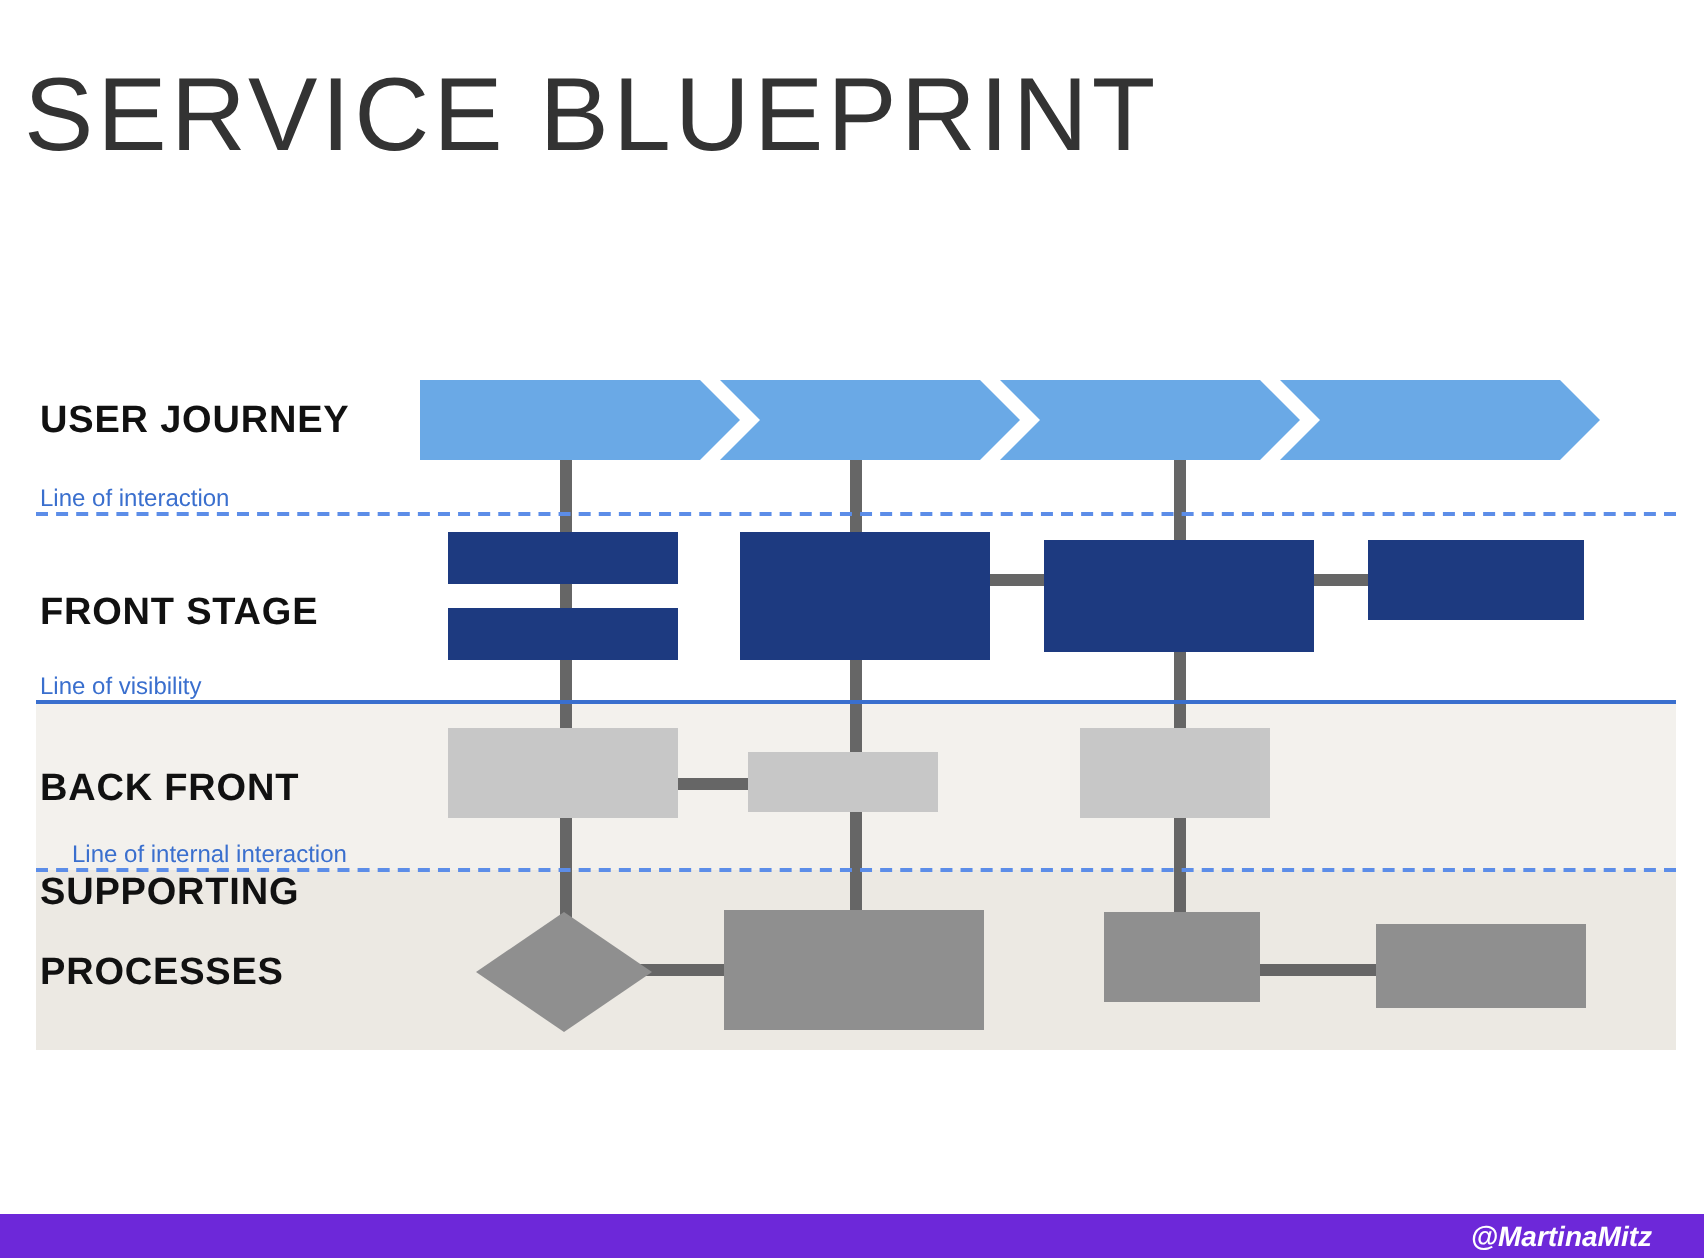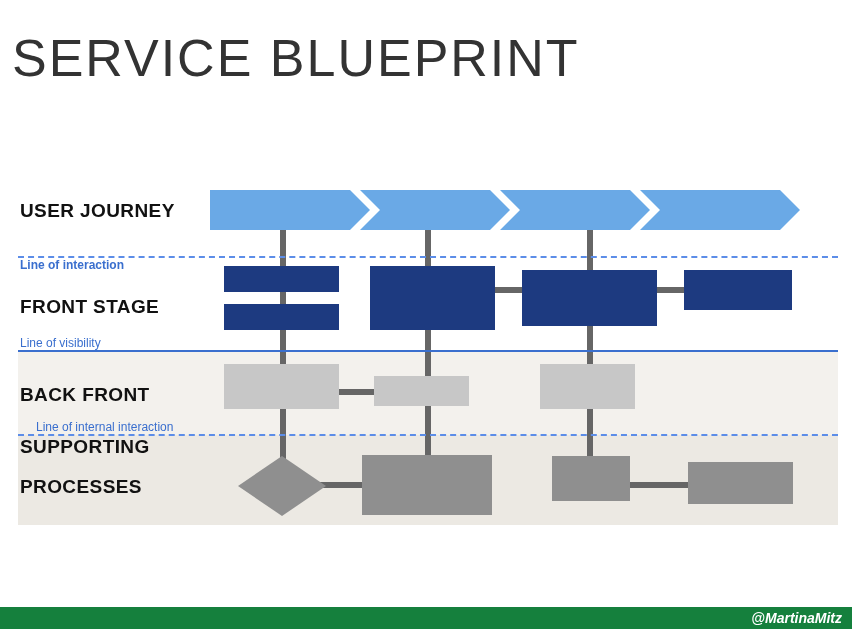--- a/index.html
+++ b/index.html
@@ -46,28 +46,28 @@
   position: absolute;
   height: 0;
   border-top: 2px solid #3a6fce;
 }
 .footer {
   position: absolute;
   left: 0;
   bottom: 0;
   width: 100%;
   height: 22px;
-  background: #15803d;
+  background: #6d28d9;
   color: #fff;
   font-weight: 700;
   font-style: italic;
   font-size: 14px;
   text-align: right;
   line-height: 22px;
-  padding-right: 10px;
+  padding-right: 26px;
 }
 </style>
 </head>
 <body>
 
 <div class="title">SERVICE BLUEPRINT</div>
 
 <svg class="canvas" viewBox="0 0 852 629">
 
   <rect x="18" y="350" width="820" height="85" fill="#f3f1ed"></rect>
@@ -122,17 +122,17 @@
 <div class="dashed-line" style="left:18px; top:256px; width:820px;"></div>
 <div class="solid-line" style="left:18px; top:350px; width:820px;"></div>
 <div class="dashed-line" style="left:18px; top:434px; width:820px;"></div>
 
 <div class="row-label" style="left:20px; top:200px;">USER JOURNEY</div>
 <div class="row-label" style="left:20px; top:285px;margin-top:11px;">FRONT STAGE</div>
 <div class="row-label" style="left:20px; top:384px;">BACK FRONT</div>
 <div class="row-label" style="left:20px; top:436px;">SUPPORTING</div>
 <div class="row-label" style="left:20px; top:476px;">PROCESSES</div>
 
-<div class="line-label" style="left:20px; top:258px;font-weight:bold;">Line of interaction</div>
+<div class="line-label" style="left:20px; top:242px;">Line of interaction</div>
 <div class="line-label" style="left:20px; top:336px;">Line of visibility</div>
 <div class="line-label" style="left:36px; top:420px;">Line of internal interaction</div>
 
 <div class="footer">@MartinaMitz</div>
 
 </body></html>

